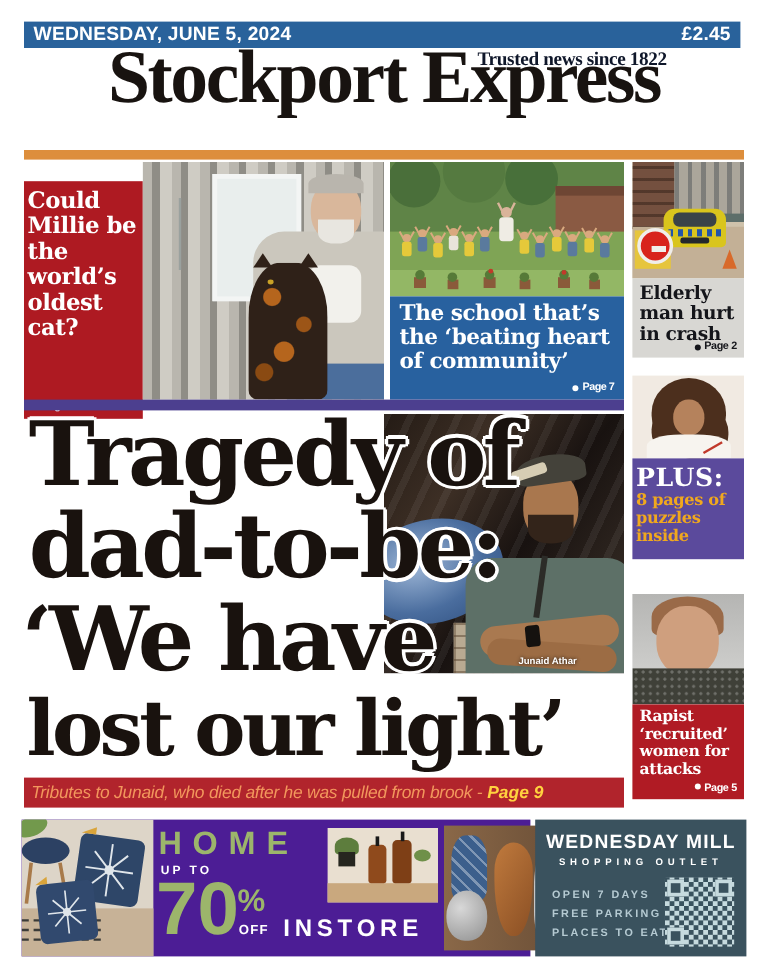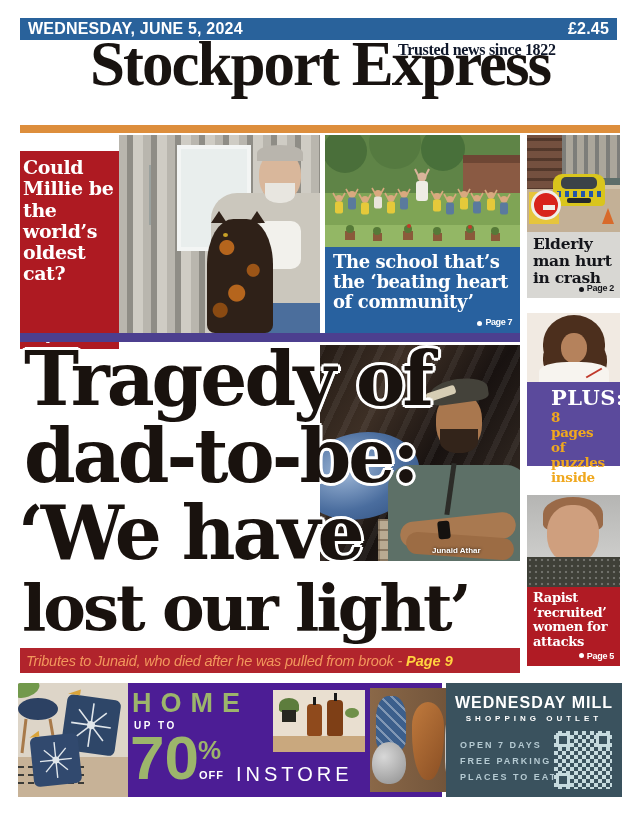--- a/index.html
+++ b/index.html
@@ -21,21 +21,21 @@
 
   
   .panel{box-sizing:border-box;color:#fff;font-family:"DejaVu Serif","Liberation Serif",serif;
          font-weight:bold;}
   .p-millie{left:20px;top:151px;width:99px;height:198px;background:#ae1a22;padding:6px 3px;
             font-size:19px;line-height:1.12;letter-spacing:-.4px;}
   .p-school{left:325px;top:247px;width:195px;height:86px;background:#28619f;padding:5px 8px;
             font-size:18px;line-height:1.1;letter-spacing:-.4px;}
   .p-elderly{left:527px;top:232px;width:93px;height:66px;background:#d8d7d3;color:#14151a;
              padding:3px 6px;font-size:15.5px;line-height:1.1;letter-spacing:-.3px;}
-  .p-plus{left:527px;top:382px;width:93px;height:84px;background:#5b4a9c;padding:5px 24px;}
+  .p-plus{left:527px;top:382px;width:93px;height:84px;background:#5b4a9c;padding:5px 3px;}
   .p-plus .kicker{font-size:21px;letter-spacing:.5px;line-height:1;}
   .p-plus .ptext{color:#f0a81e;font-size:13.5px;line-height:1.12;letter-spacing:-.3px;margin-top:2px;}
   .p-rapist{left:527px;top:587px;width:93px;height:79px;background:#b01b24;padding:4px 6px;
             font-size:13px;line-height:1.12;letter-spacing:-.3px;}
   .pagetag{position:absolute;font-family:"Liberation Sans",sans-serif;font-weight:bold;
            font-size:9px;display:flex;align-items:center;gap:3px;}
   .dot{width:5px;height:5px;border-radius:50%;background:currentColor;display:inline-block;}
 
   
   .ph{overflow:hidden;}
@@ -153,21 +153,21 @@
 
   
   .ad-home{left:18px;top:683px;width:424px;height:114px;background:#4c1d95;}
   .ad-home svg{position:absolute;left:0;top:0;}
   .adtxt{position:absolute;color:#fff;font-family:"Liberation Sans",sans-serif;}
   .home-t{left:114px;top:5px;font-size:27px;letter-spacing:9px;color:#9cb56b;font-weight:bold;}
   .upto-t{left:116px;top:37px;font-size:10px;letter-spacing:2.5px;font-weight:bold;}
   .seventy{left:112px;top:44px;font-size:62px;font-weight:bold;color:#9cb56b;line-height:1;}
   .pct{left:180px;top:52px;font-size:26px;font-weight:bold;color:#9cb56b;}
   .off-t{left:181px;top:86px;font-size:11px;letter-spacing:1px;font-weight:bold;}
-  .instore-t{left:218px;top:80px;font-size:20px;letter-spacing:4px;font-weight:normal;}
+  .instore-t{left:218px;top:80px;font-size:20px;letter-spacing:4px;font-weight:bold;}
   .ad-bath{position:absolute;left:255px;top:7px;width:92px;height:62px;background:#e9dfd0;}
   .ad-bath .counter{position:absolute;left:0;bottom:0;width:100%;height:16px;background:#c9a87e;}
   .ad-bath .b1{position:absolute;left:34px;top:14px;width:15px;height:32px;background:#8f4a1c;border-radius:4px 4px 2px 2px;}
   .ad-bath .b2{position:absolute;left:54px;top:10px;width:16px;height:36px;background:#7e3f16;border-radius:4px 4px 2px 2px;}
   .ad-bath .pump{position:absolute;width:3px;height:8px;background:#191919;}
   .ad-bath .pu1{left:40px;top:7px;} .ad-bath .pu2{left:61px;top:3px;}
   .ad-bath .plant{position:absolute;left:6px;top:8px;width:20px;height:14px;background:#5d7d3d;border-radius:50% 50% 20% 20%;}
   .ad-bath .pot{position:absolute;left:9px;top:20px;width:14px;height:12px;background:#26261f;}
   .ad-bath .succ{position:absolute;right:6px;top:18px;width:14px;height:10px;background:#6f9049;border-radius:50%;}
   .ad-vases{position:absolute;left:352px;top:5px;width:90px;height:104px;

